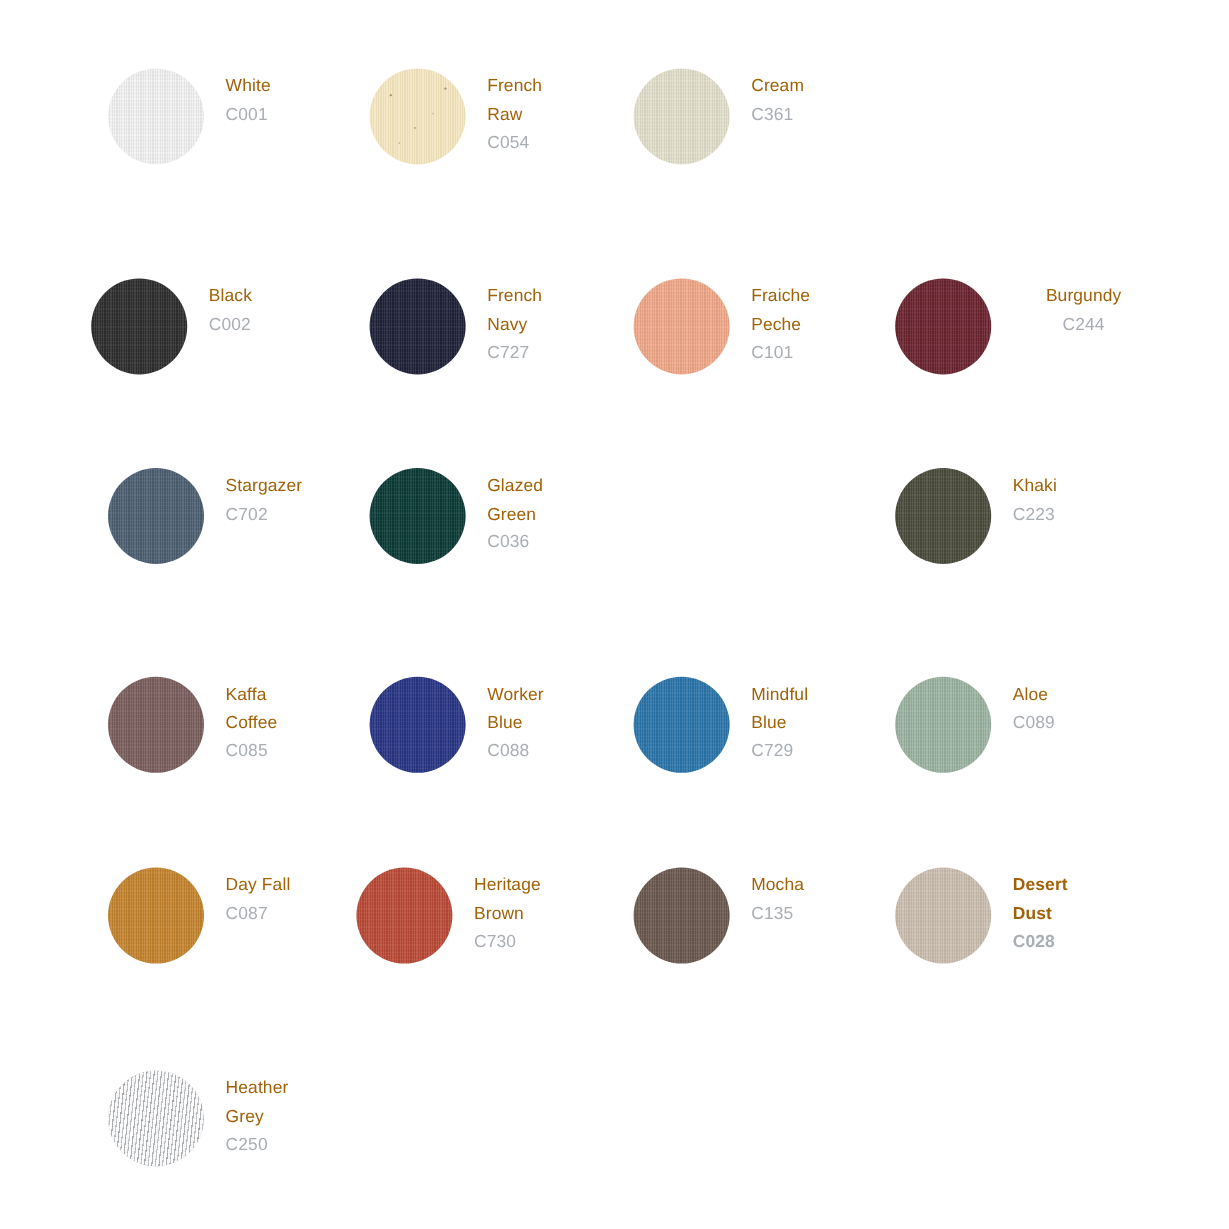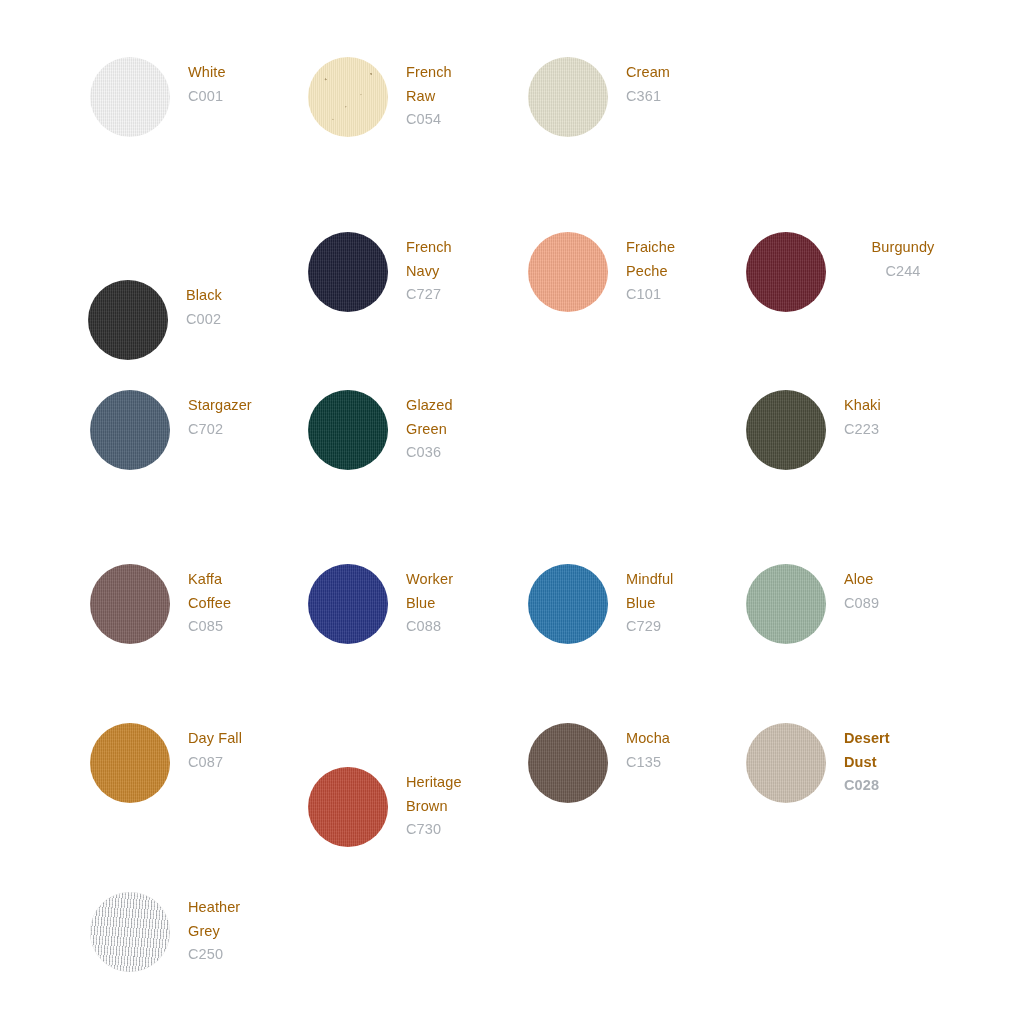--- a/index.html
+++ b/index.html
@@ -165,21 +165,21 @@
         <div class="swatch-dot-wrap">
           <div class="swatch-dot" style="background: rgb(228, 225, 206);"></div>
         </div>
         <div class="swatch-text">
           <span class="swatch-name">Cream</span>
           <span class="swatch-code">C361</span>
         </div>
       </div>
     </div>
     <div class="swatch-row" style="top: 232px;">
-      <div class="swatch-cell" style="left: 88px; margin-top: 48px;">
+      <div class="swatch-cell" style="left: 76px;">
         <div class="swatch-dot-wrap">
           <div class="swatch-dot" style="background: rgb(46, 46, 46);"></div>
         </div>
         <div class="swatch-text">
           <span class="swatch-name">Black</span>
           <span class="swatch-code">C002</span>
         </div>
       </div>
       <div class="swatch-cell" style="left: 308px;">
         <div class="swatch-dot-wrap">
@@ -285,21 +285,21 @@
     <div class="swatch-row" style="top: 723px;">
       <div class="swatch-cell" style="left: 90px;">
         <div class="swatch-dot-wrap">
           <div class="swatch-dot" style="background: rgb(198, 133, 46);"></div>
         </div>
         <div class="swatch-text">
           <span class="swatch-name">Day Fall</span>
           <span class="swatch-code">C087</span>
         </div>
       </div>
-      <div class="swatch-cell" style="left: 308px; margin-top: 44px;">
+      <div class="swatch-cell" style="left: 297px;">
         <div class="swatch-dot-wrap">
           <div class="swatch-dot" style="background: rgb(188, 75, 56);"></div>
         </div>
         <div class="swatch-text">
           <span class="swatch-name">Heritage
 Brown</span>
           <span class="swatch-code">C730</span>
         </div>
       </div>
       <div class="swatch-cell" style="left: 528px;">

